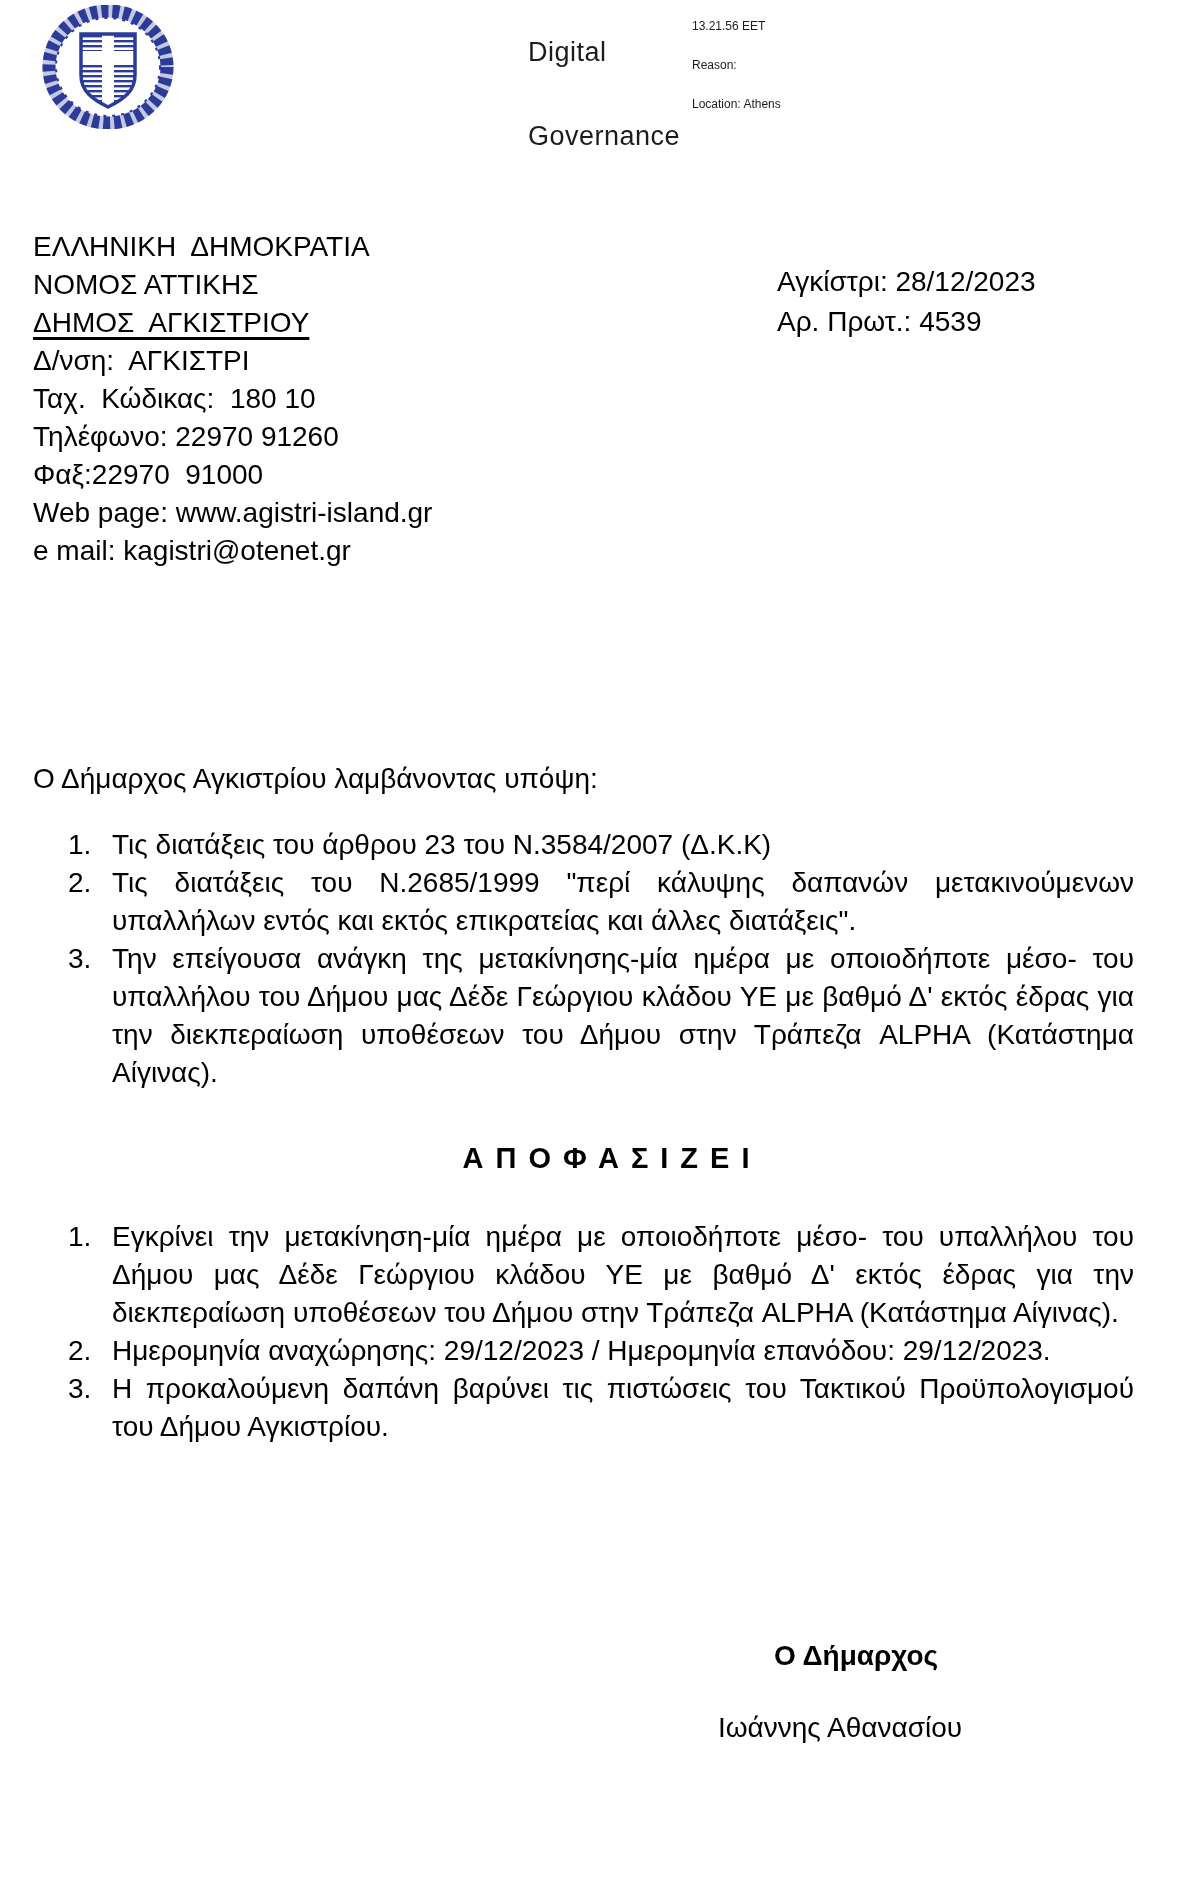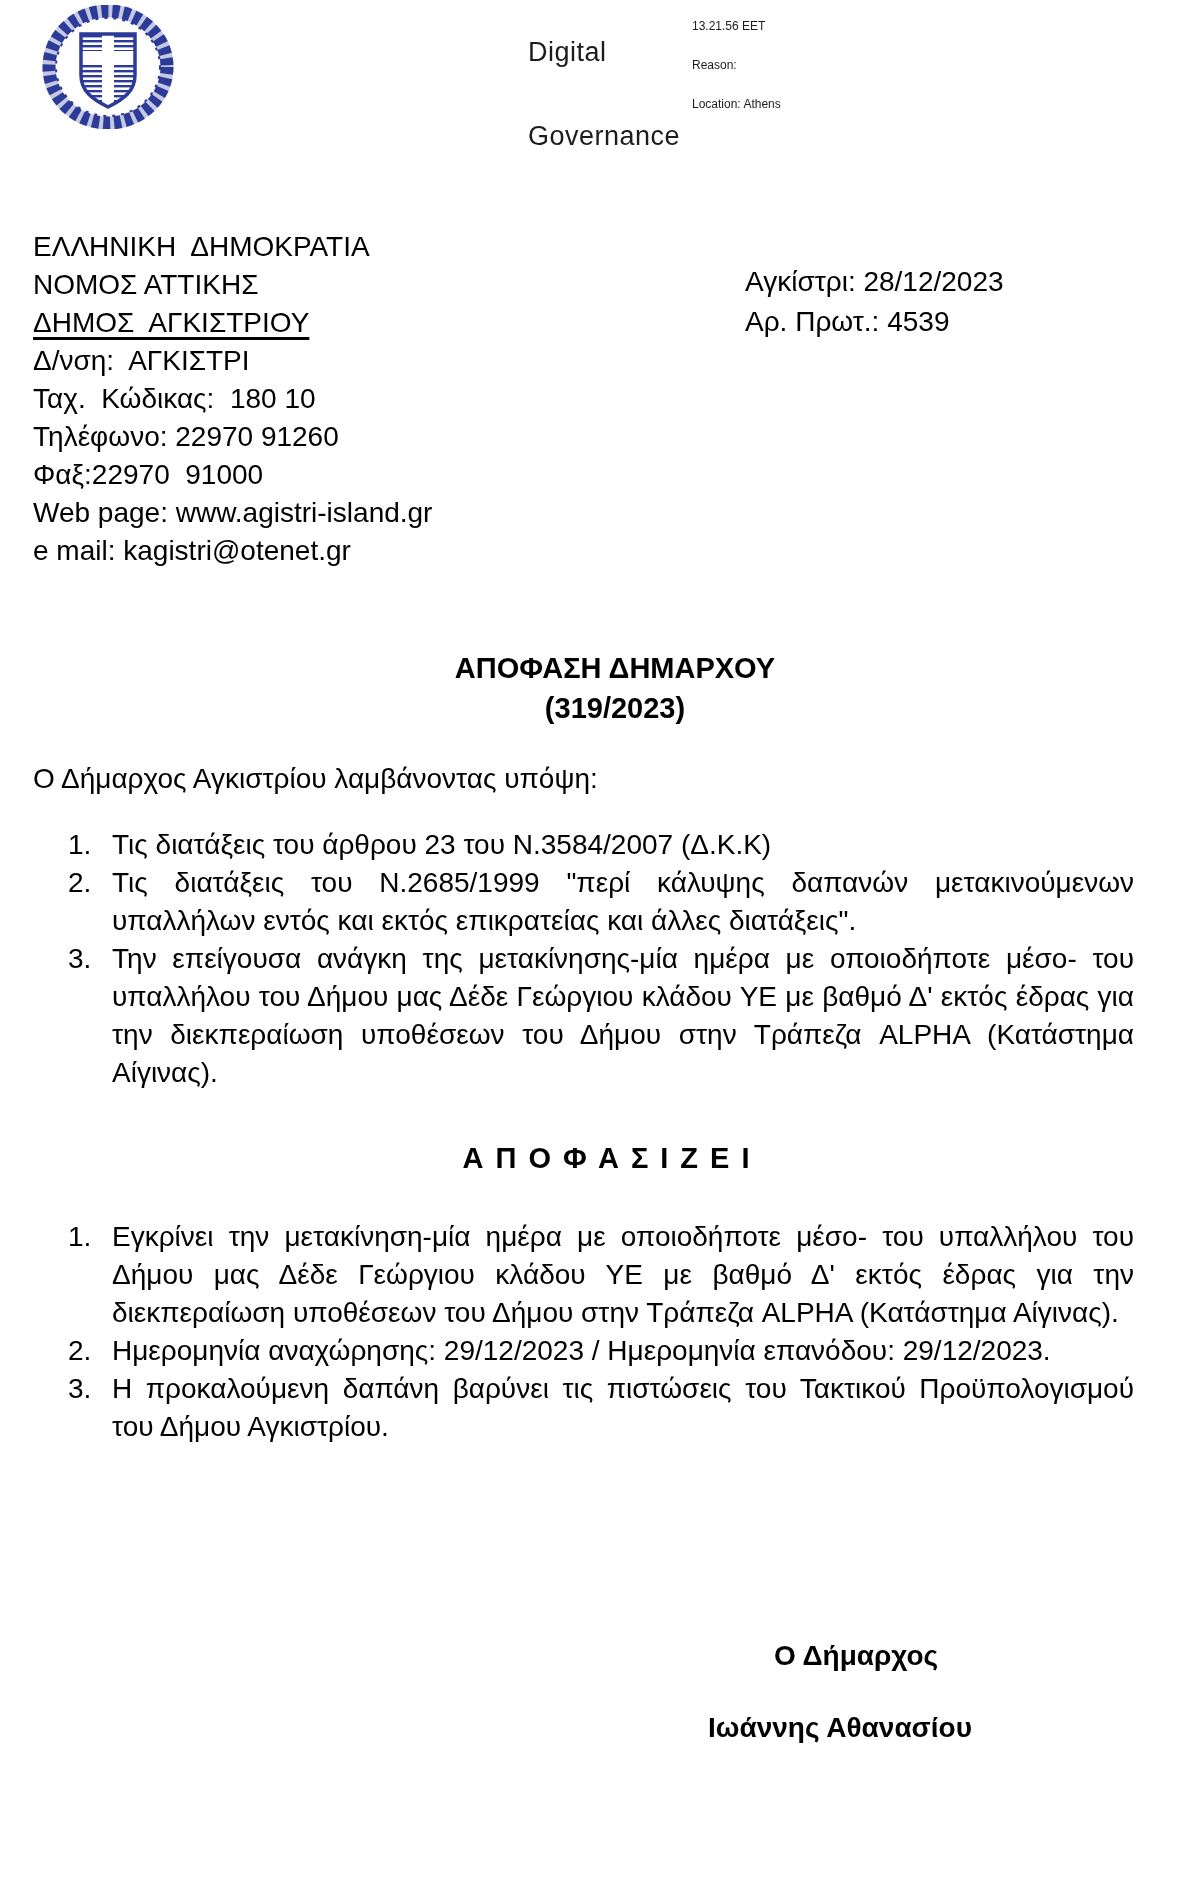--- a/index.html
+++ b/index.html
@@ -18,41 +18,41 @@
     position:absolute;left:692px;top:-6px;font-size:12px;line-height:13px;
     color:#1c1c1c;white-space:pre;
   }
   
   .emblem{position:absolute;left:42px;top:5px;}
   
   .hdr-left{position:absolute;left:33px;top:228px;font-size:28px;line-height:38px;}
   .hdr-left .row{white-space:pre;}
   .row.u .b{text-decoration:underline;text-decoration-thickness:3px;text-underline-offset:5px;}
   .hdr-right{position:absolute;left:745px;top:262px;font-size:28px;line-height:40px;}
-  .hdr-right .row{white-space:pre;}
+  .hdr-right .row{white-space:pre;margin-left:32px;}
   
   .doc-title{position:absolute;left:30px;right:0;top:648px;text-align:center;
     font-size:29px;font-weight:700;line-height:40px;}
   
   .intro{position:absolute;left:33px;top:760px;font-size:28px;line-height:38px;}
   
   .nlist{position:absolute;left:68px;width:1066px;font-size:28px;line-height:38px;}
   .list-considerations{top:826px;}
   .list-decisions{top:1218px;}
   .num-item{display:flex;align-items:flex-start;}
   .num{flex:0 0 44px;}
   .txt{flex:1;text-align:justify;text-align-last:left;}
   
   .decide-head{position:absolute;left:0;right:20px;top:1138px;text-align:center;
     font-size:29px;font-weight:700;letter-spacing:12px;line-height:40px;padding-left:44px;}
   
   .sig-title{position:absolute;left:636px;width:440px;top:1640px;text-align:center;
     font-size:28px;font-weight:700;}
   .sig-name{position:absolute;left:620px;width:440px;top:1712px;text-align:center;
-    font-size:28px;font-weight:700;}
+    font-size:28px;font-weight:400;}
 </style>
 </head>
 <body>
 
 <div class="page">
 
   <svg class="emblem" width="132" height="124" viewBox="0 0 132 124" aria-hidden="true">
     <defs>
       <pattern id="hatch" width="6" height="5" patternUnits="userSpaceOnUse">
         <rect x="0" y="0" width="6" height="2.4" fill="#2c3a98"></rect>
@@ -95,24 +95,20 @@
     <div class="row"><span class="b">Φαξ:</span><span>22970  91000</span></div>
     <div class="row"><span class="b">Web page:</span><span> www.agistri-island.gr</span></div>
     <div class="row"><span class="b">e mail:</span><span> kagistri@otenet.gr</span></div>
   </div>
 
   <div class="hdr-right">
     <div class="row"><span class="b">Αγκίστρι</span><span>: 28/12/2023</span></div>
     <div class="row"><span class="b">Αρ. Πρωτ.:</span><span> 4539</span></div>
   </div>
 
-  <div class="doc-title">
-    <div>ΑΠΟΦΑΣΗ ΔΗΜΑΡΧΟΥ</div>
-    <div>(319/2023)</div>
-  </div>
 
   <div class="intro">Ο Δήμαρχος Αγκιστρίου λαμβάνοντας υπόψη:</div>
 
   <div class="nlist list-considerations">
     <div class="num-item">
       <span class="num">1.</span>
       <div class="txt">Τις διατάξεις του άρθρου 23 του Ν.3584/2007 (Δ.Κ.Κ)</div>
     </div>
     <div class="num-item">
       <span class="num">2.</span>

